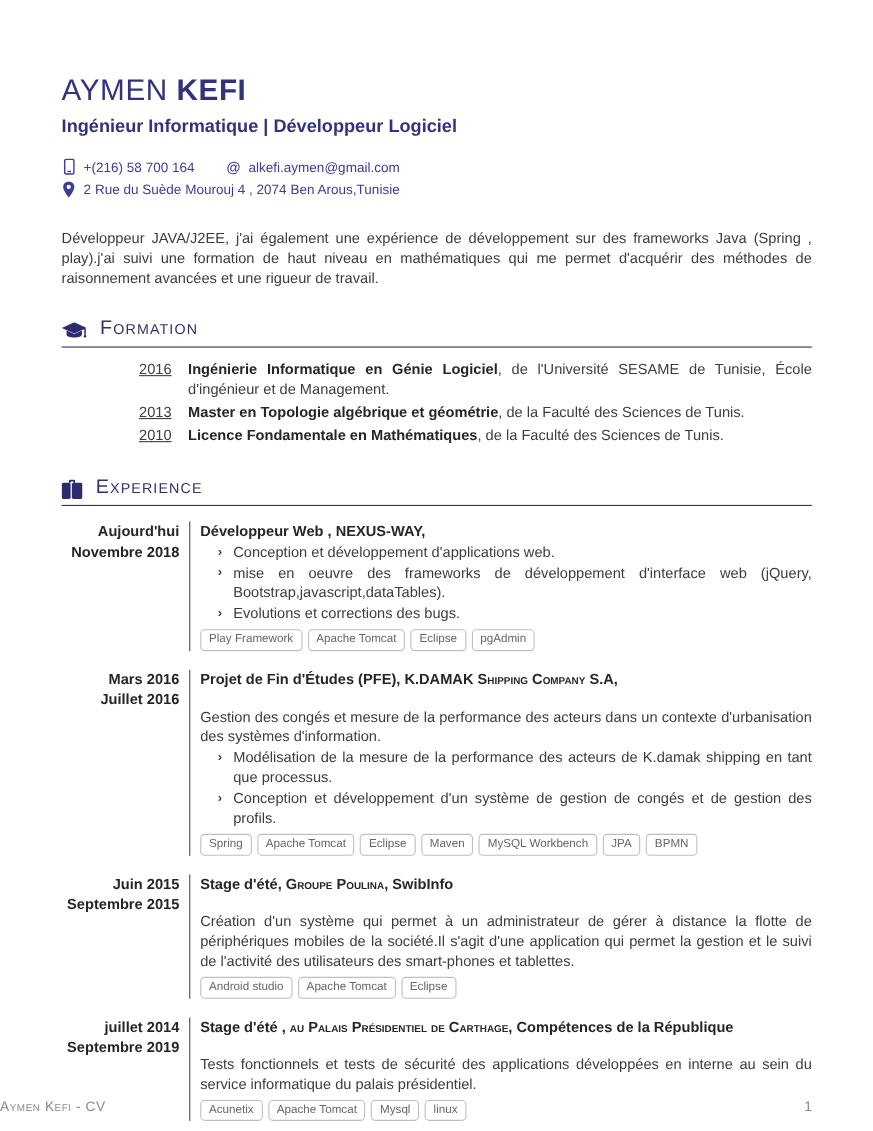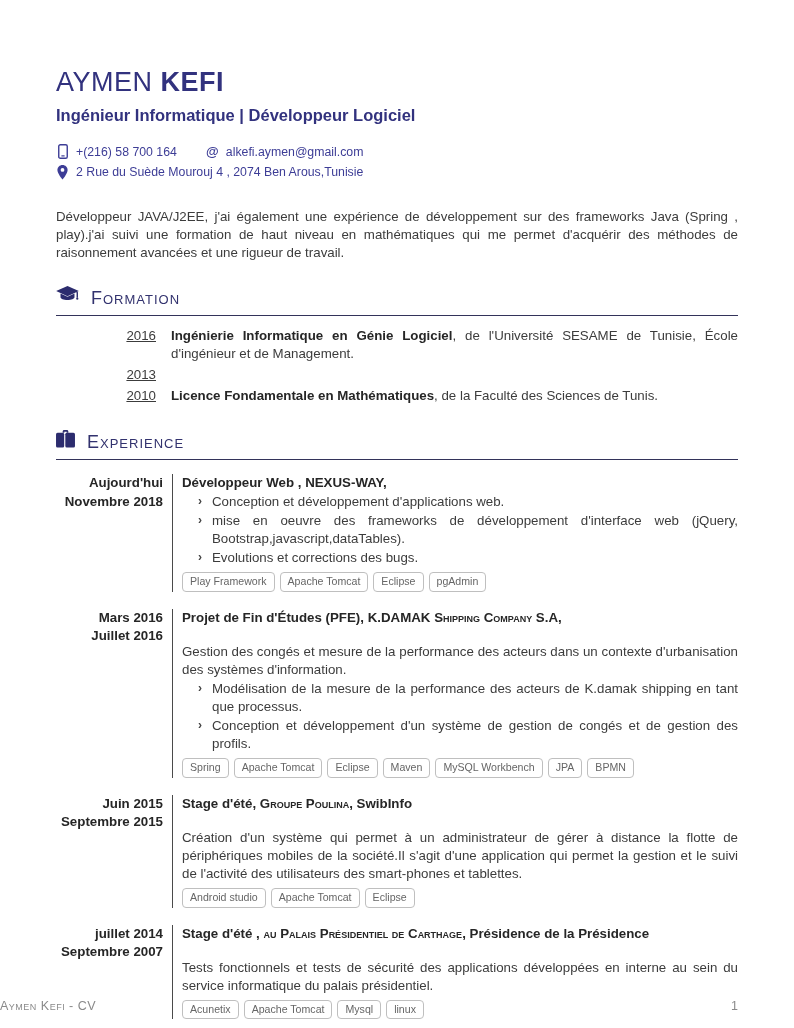--- a/index.html
+++ b/index.html
@@ -22,21 +22,21 @@
   .cicon { width:13px; display:inline-flex; justify-content:center; color:#3d3d96; flex:none; }
   .cicon svg { display:block; }
   .at-glyph { font-size:13px; font-weight:700; }
   .email { color:#3d3d96; text-decoration:none; }
 
   
   .summary { margin-top:27px; text-align:justify; hyphens:auto; }
 
   
   .section { margin-top:24px; }
-  .sec-head { display:flex; align-items:flex-start; gap:12px; padding-bottom:5px;
+  .sec-head { display:flex; align-items:flex-end; gap:12px; padding-bottom:5px;
               border-bottom:1.5px solid #33335a; }
   .sec-head svg { display:block; }
   .sec-title { font-variant:small-caps; font-size:18px; letter-spacing:1px; color:#32326e; font-weight:400; }
 
   
   .f-item { display:grid; grid-template-columns:100px 1fr; column-gap:15px; margin-top:3px; }
   .f-item:first-child { margin-top:11px; }
   .f-year { text-align:right; color:#3c3c3c;text-decoration:underline; }
   .f-text { text-align:justify; hyphens:auto; }
   .f-degree { font-weight:700; color:#262626; }
@@ -119,20 +119,21 @@
       </span>
       <span class="sec-title">Formation</span>
     </div>
     <div id="formation-list">
         <div class="f-item">
           <span class="f-year">2016</span>
           <div class="f-text"><span class="f-degree">Ingénierie Informatique en Génie Logiciel</span><span>, de l'Université SESAME de Tunisie, École d'ingénieur et de Management.</span></div>
         </div>
         <div class="f-item">
           <span class="f-year">2013</span>
+          <div class="f-text"><span class="f-degree">Master en Topologie algébrique et géométrie</span><span>, de la Faculté des Sciences de Tunis.</span></div>
         </div>
         <div class="f-item">
           <span class="f-year">2010</span>
           <div class="f-text"><span class="f-degree">Licence Fondamentale en Mathématiques</span><span>, de la Faculté des Sciences de Tunis.</span></div>
         </div>
       </div>
   </div>
 
   <div class="section">
     <div class="sec-head">
@@ -211,24 +212,24 @@
             <div class="x-tags">
               <span class="tag">Android studio</span>
               <span class="tag">Apache Tomcat</span>
               <span class="tag">Eclipse</span>
             </div>
           </div>
         </div>
         <div class="x-entry">
           <div class="x-dates">
             <span>juillet 2014</span>
-            <span>Septembre 2007</span>
-          </div>
-          <div class="x-body">
-            <div class="x-title"><span>Stage d'été , </span><span class="sc">au Palais Présidentiel de Carthage</span><span>, Présidence de la Présidence</span></div>
+            <span>Septembre 2019</span>
+          </div>
+          <div class="x-body">
+            <div class="x-title"><span>Stage d'été , </span><span class="sc">au Palais Présidentiel de Carthage</span><span>, Compétences de la République</span></div>
             <div class="x-desc">Tests fonctionnels et tests de sécurité des applications développées en interne au sein du service informatique du palais présidentiel.</div>
             <div class="x-tags">
               <span class="tag">Acunetix</span>
               <span class="tag">Apache Tomcat</span>
               <span class="tag">Mysql</span>
               <span class="tag">linux</span>
             </div>
           </div>
         </div>
       </div>

